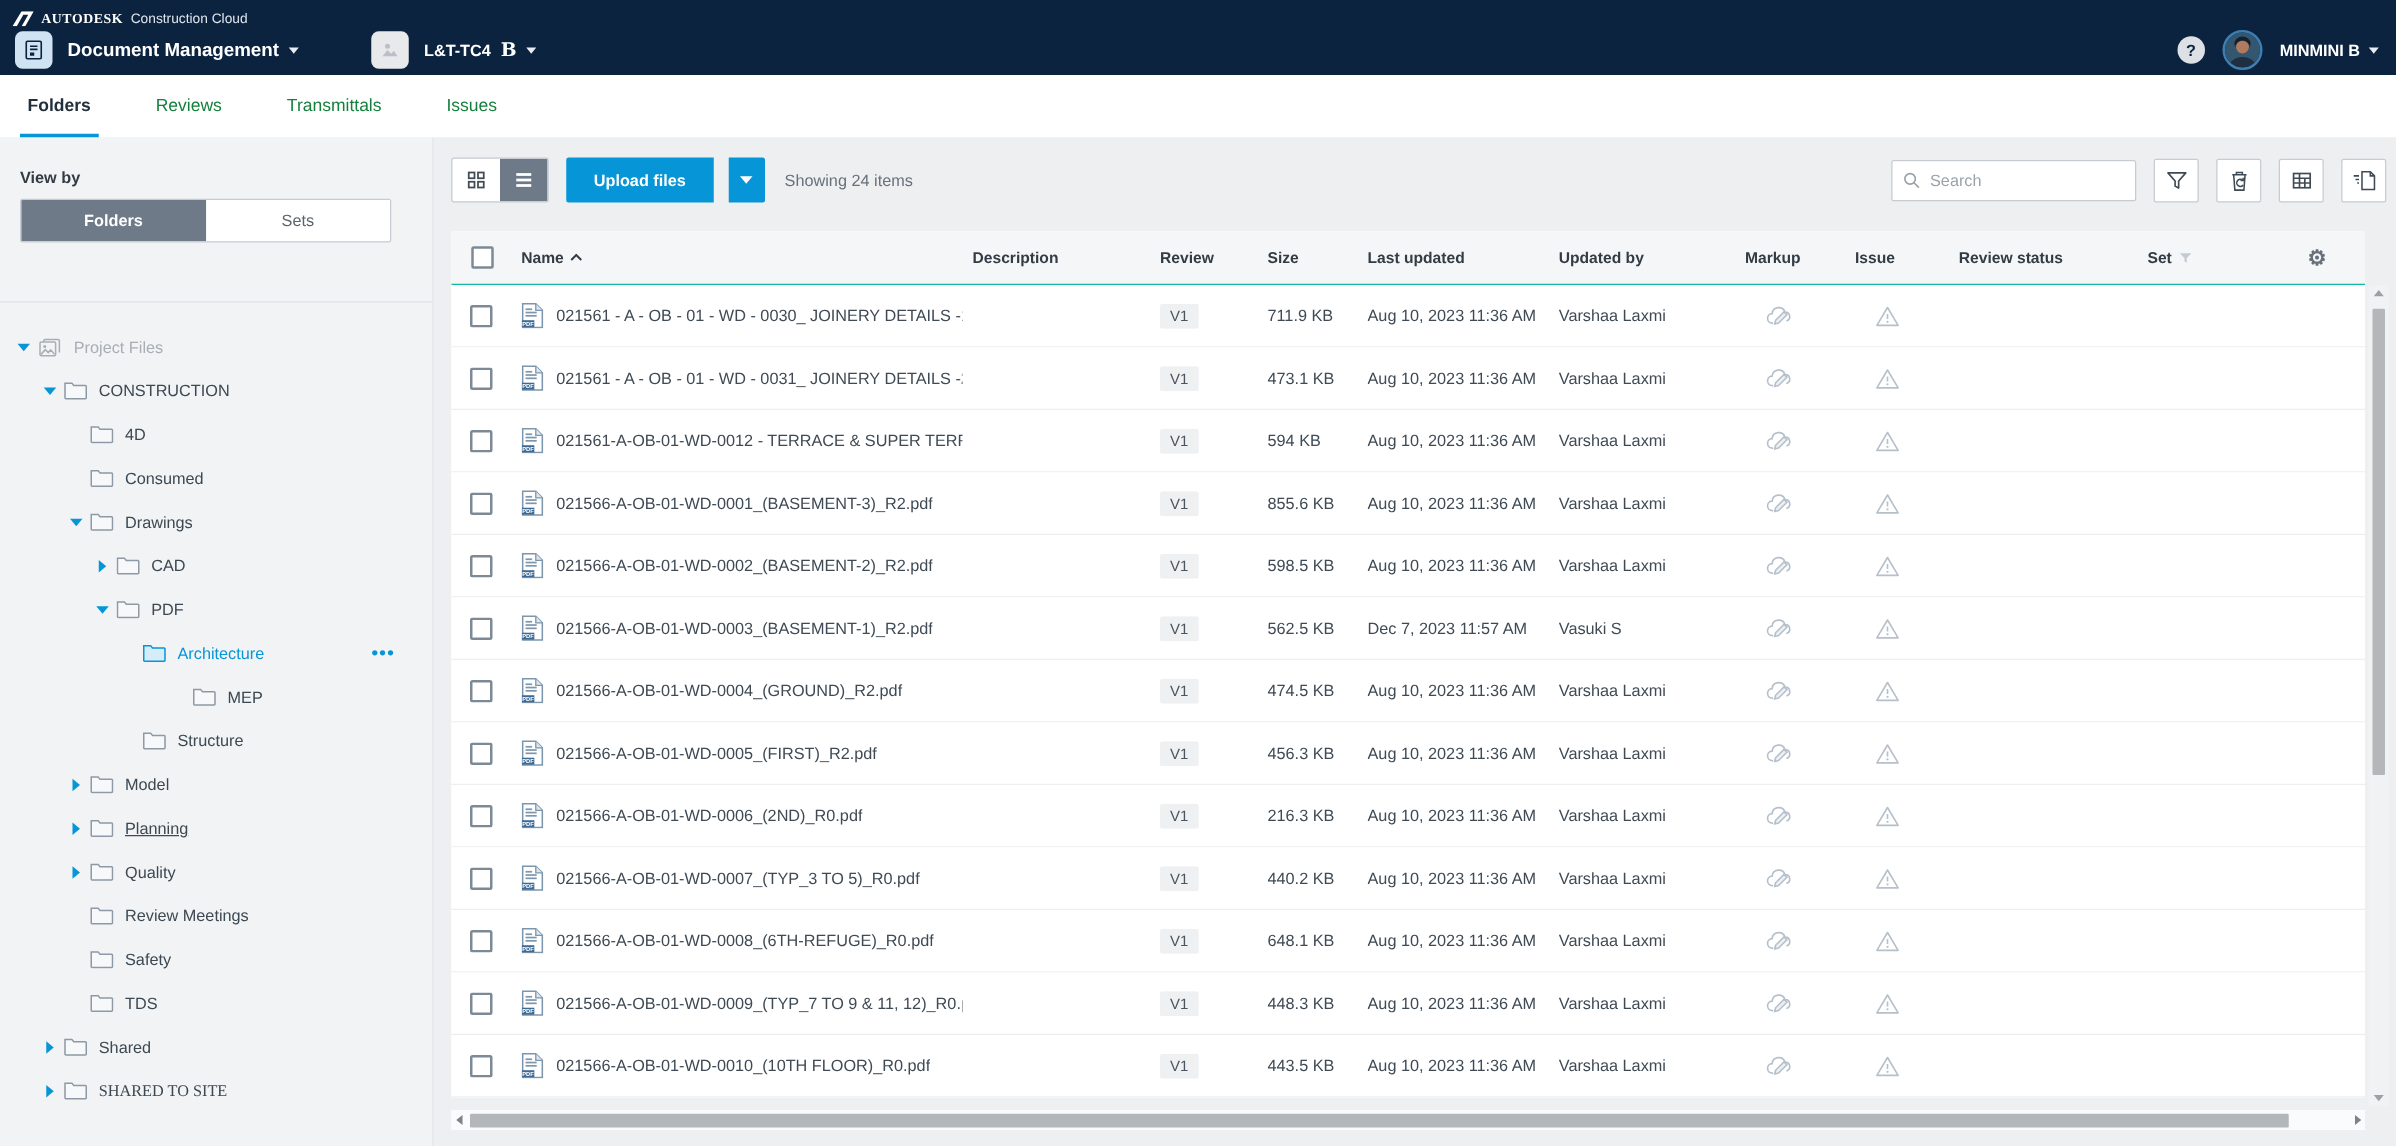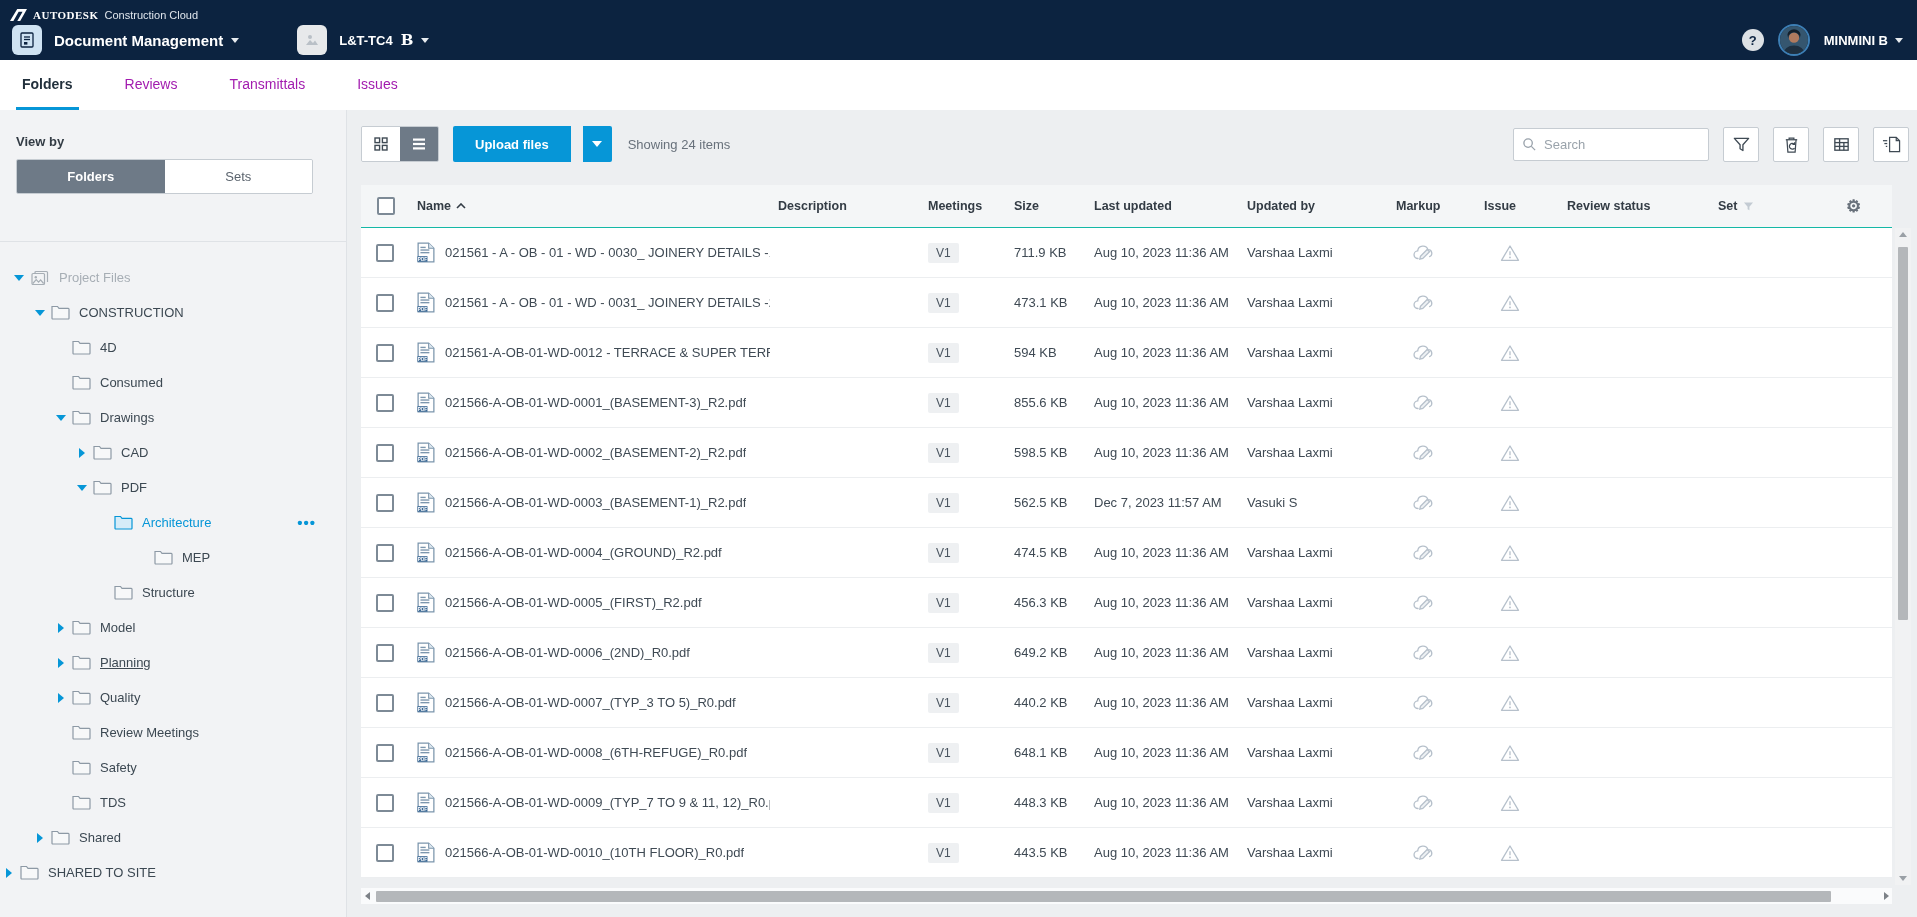--- a/index.html
+++ b/index.html
@@ -25,21 +25,21 @@
   .nav-right { margin-left:auto; display:flex; align-items:center; gap:14px; }
   .help-btn { width:22px; height:22px; border-radius:50%; background:#dde1e5; color:#0c2340;
     font-size:13px; font-weight:bold; display:flex; align-items:center; justify-content:center; cursor:pointer; }
   .avatar { width:32px; height:32px; border-radius:50%; border:2px solid #3d7fb5; overflow:hidden; cursor:pointer; }
   .user-wrap { display:flex; align-items:center; gap:7px; cursor:pointer; }
   .user-name { font-size:13px; font-weight:bold; }
 
   
   .tabs { height:50px; background:#fff; display:flex; align-items:stretch; padding-left:16px; }
   .tab { display:flex; align-items:center; padding:0 6px; margin-right:40px; font-size:14px;
-    color:#a21caf; cursor:pointer; border-bottom:3px solid transparent; }
+    color:#15803d; cursor:pointer; border-bottom:3px solid transparent; }
   .tab.active { color:#22303c; font-weight:bold; border-bottom-color:#0696d7; }
 
   
   .content { display:flex; height:807px; }
 
   
   .sidebar { width:347px; background:#f2f3f5; border-right:1px solid #dfe2e6; position:relative; padding:24px 16px 0 16px; }
   .viewby { font-size:13px; font-weight:bold; color:#333c45; }
   .seg-toggle { margin-top:10px; width:297px; height:35px; display:grid; grid-template-columns:1fr 1fr;
     border:1px solid #c6ccd2; border-radius:2px; overflow:hidden; }
@@ -377,21 +377,21 @@
           </span>
 
     <span class="tree-icon icon-folder">
       <svg width="19" height="15" viewBox="0 0 19 15">
               <path class="fshape" d="M1 1.5 h5.5 l1.5 1.9 h9.3 a.7.7 0 0 1 .7.7 v9.2 a.7.7 0 0 1-.7.7 H1.7 a.7.7 0 0 1-.7-.7 z" fill="#f7f8f9" stroke="#8d99a5" stroke-width="1.2"></path>
             </svg>
     </span>
     <span class="tree-label">Shared</span>
 
   </div>
-        <div class="tree-item collapsed" style="">
+        <div class="tree-item collapsed" style="padding-left: 31px; font-family: Liberation Serif, serif;">
     <span class="arrow-box">
             <span class="arrow"></span>
           </span>
 
     <span class="tree-icon icon-folder">
       <svg width="19" height="15" viewBox="0 0 19 15">
               <path class="fshape" d="M1 1.5 h5.5 l1.5 1.9 h9.3 a.7.7 0 0 1 .7.7 v9.2 a.7.7 0 0 1-.7.7 H1.7 a.7.7 0 0 1-.7-.7 z" fill="#f7f8f9" stroke="#8d99a5" stroke-width="1.2"></path>
             </svg>
     </span>
     <span class="tree-label">SHARED TO SITE</span>
@@ -477,21 +477,21 @@
         <div class="th c-check" style="justify-content:center;">
             <div class="checkbox"></div>
           </div>
         <div class="th">
           <span>Name</span>
           <svg width="10" height="6" viewBox="0 0 10 6" fill="none" stroke="#333c45" stroke-width="1.6">
               <polyline points="1,5 5,1 9,5"></polyline>
             </svg>
         </div>
         <div class="th">Description</div>
-        <div class="th">Meetings</div>
+        <div class="th">Review</div>
         <div class="th">Size</div>
         <div class="th">Last updated</div>
         <div class="th">Updated by</div>
         <div class="th">Markup</div>
         <div class="th">Issue</div>
         <div class="th">Review status</div>
         <div class="th">
           <span>Set</span>
           <svg width="13" height="13" viewBox="0 0 20 20" fill="#c3cbd3">
               <path d="M3 4 h14 l-5.6 6.3 v5.5 l-2.8-1.7 v-3.8 z"></path>
@@ -853,21 +853,21 @@
                   <rect x="0.4" y="13.5" width="9.5" height="5.3" fill="#3d6a96"></rect>
                   <text x="5.1" y="17.7" font-size="4.4" fill="#fff" text-anchor="middle" font-family="Liberation Sans, sans-serif" font-weight="bold">PDF</text>
                 </svg>
       </span>
       <span class="fname">021566-A-OB-01-WD-0006_(2ND)_R0.pdf</span>
     </div>
     <div class="cell"></div>
     <div class="cell">
               <span class="vbadge">V1</span>
             </div>
-    <div class="cell">649.2 KB</div>
+    <div class="cell">216.3 KB</div>
     <div class="cell">Aug 10, 2023 11:36 AM</div>
     <div class="cell">Varshaa Laxmi</div>
     <div class="cell" style="padding-left:16px;">
       <svg width="23" height="19" viewBox="0 0 23 19" fill="none" stroke="#b6c0cb" stroke-width="1.3">
                 <path d="M6 15.5 a3.8 3.8 0 0 1-.3-7.6 a5.3 5.3 0 0 1 10.3-1.2 a3.6 3.6 0 0 1 1.6 6.9" stroke-linecap="round"></path>
                 <path d="M8.5 13.2 L15.2 6.5 l2.3 2.3 L10.8 15.5 l-3 .7 z" fill="#eef1f4"></path>
               </svg>
     </div>
     <div class="cell" style="padding-left:16px;">
       <svg width="20" height="18" viewBox="0 0 20 18" fill="none" stroke="#b6c0cb" stroke-width="1.3">

